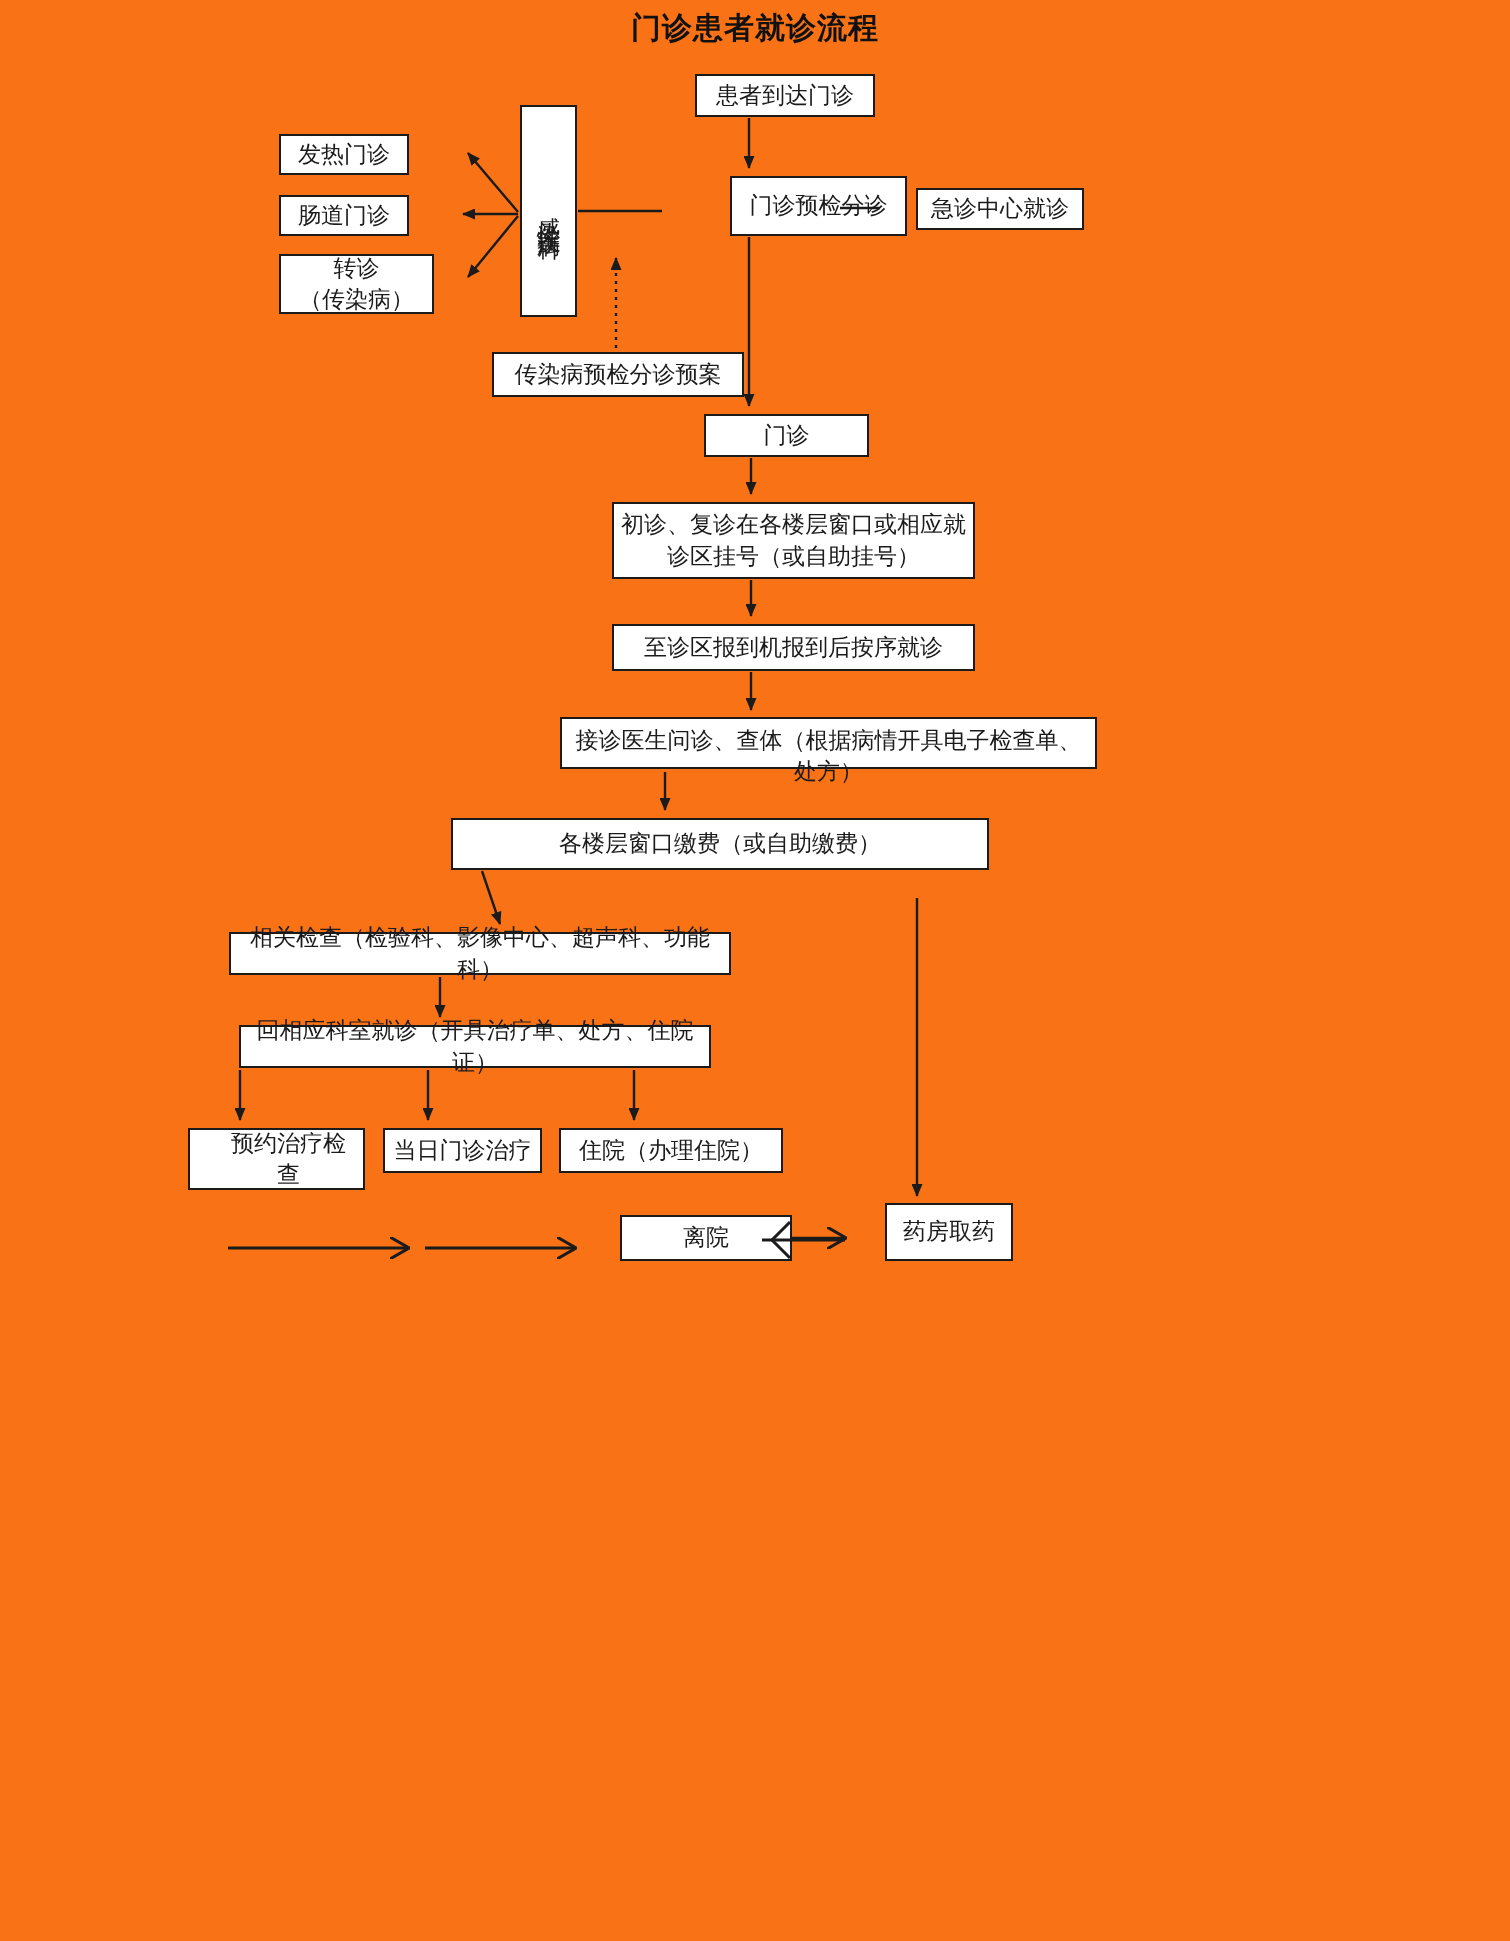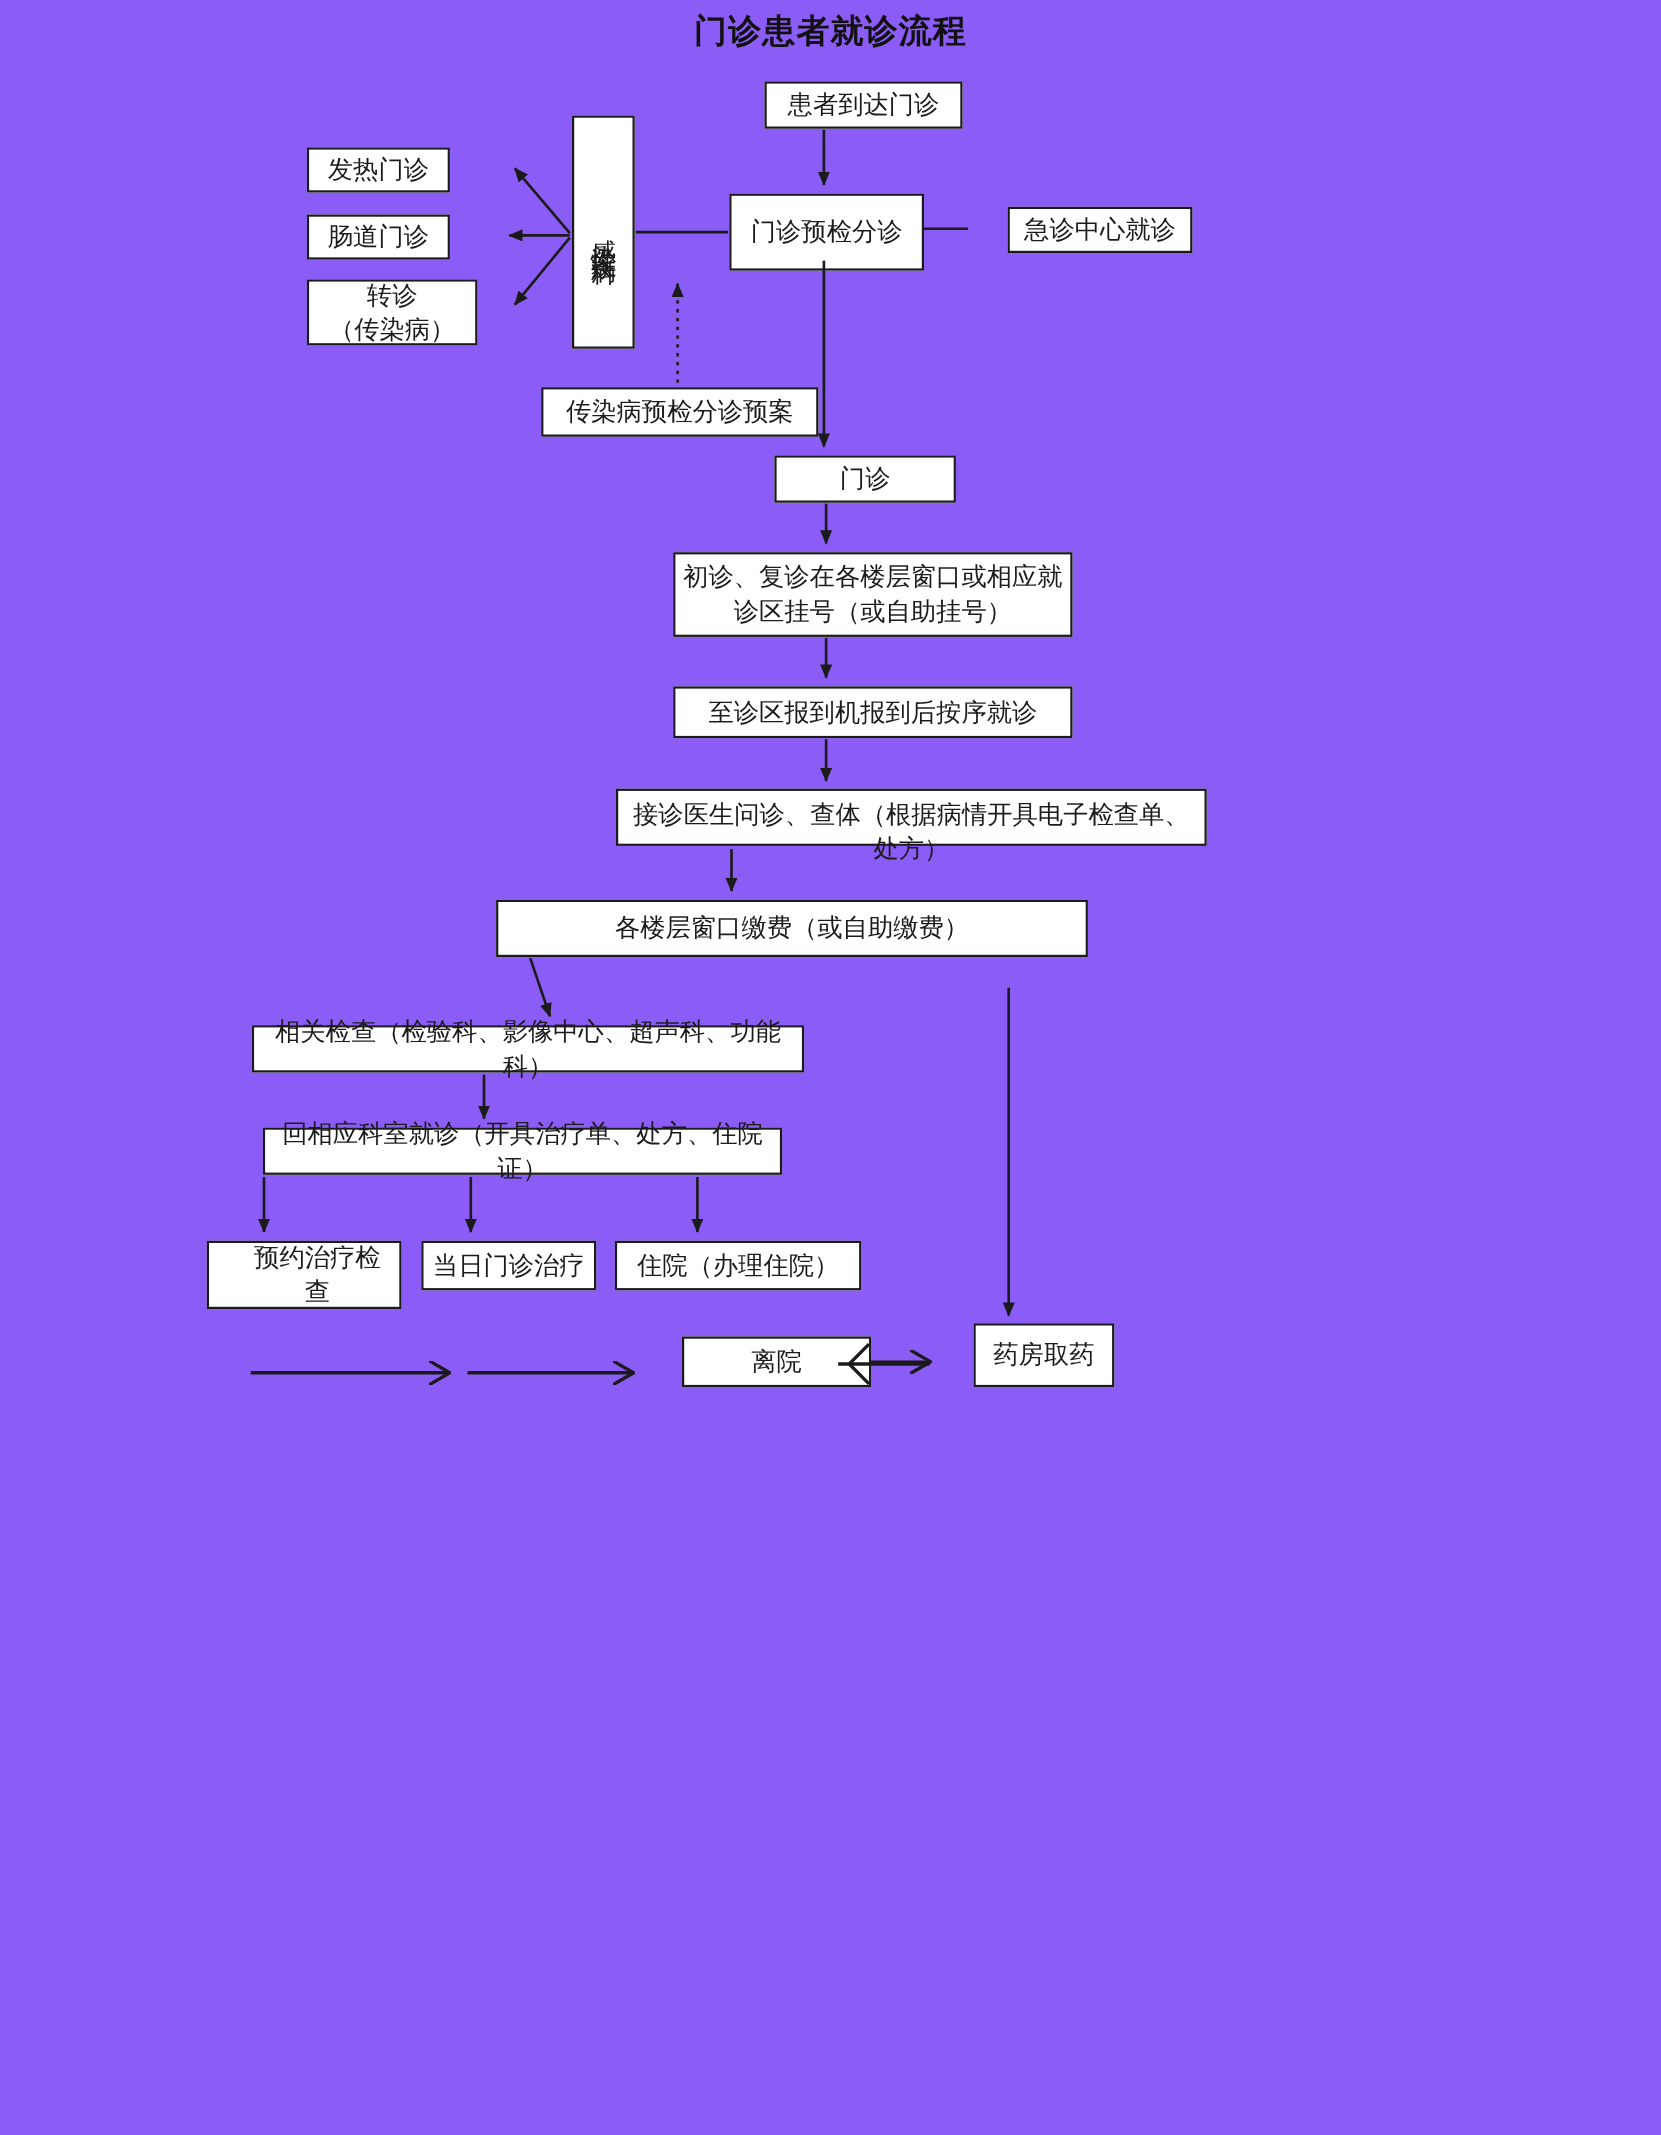--- a/index.html
+++ b/index.html
@@ -6,21 +6,21 @@
   body{
     font-family:"Liberation Serif","DejaVu Serif",serif;
     color:#111;
     -webkit-font-smoothing:none;
   }
   #page{
     position:relative;
     width:1510px;
     height:1941px;
     margin:0 auto;
-    background:#8b5cf6;
+    background:#f97316;
     overflow:hidden;
     text-decoration:underline;
   }
   .title{
     position:absolute;
     left:0; top:8px; width:1510px;
     text-align:center;
     font-size:30px;
     font-weight:bold;
     letter-spacing:1px;
@@ -96,21 +96,21 @@
   </div>
 
   <div class="vbox" style="left:520px; top:105px; width:57px; height:212px;">
     <span class="vtxt">感染性疾病科</span>
   </div>
 
   <div class="box" style="left:659px; top:74px; width:180px; height:43px;">
     <span class="txt">患者到达门诊</span>
   </div>
 
-  <div class="box" style="left:627px; top:176px; width:177px; height:70px;">
+  <div class="box" style="left:694px; top:176px; width:177px; height:60px;">
     <span class="txt">门诊预检分诊</span>
   </div>
 
   <div class="box" style="left:880px; top:188px; width:168px; height:42px;">
     <span class="txt">急诊中心就诊</span>
   </div>
 
   <div class="box" style="left:456px; top:352px; width:252px; height:45px;">
     <span class="txt">传染病预检分诊预案</span>
   </div>

